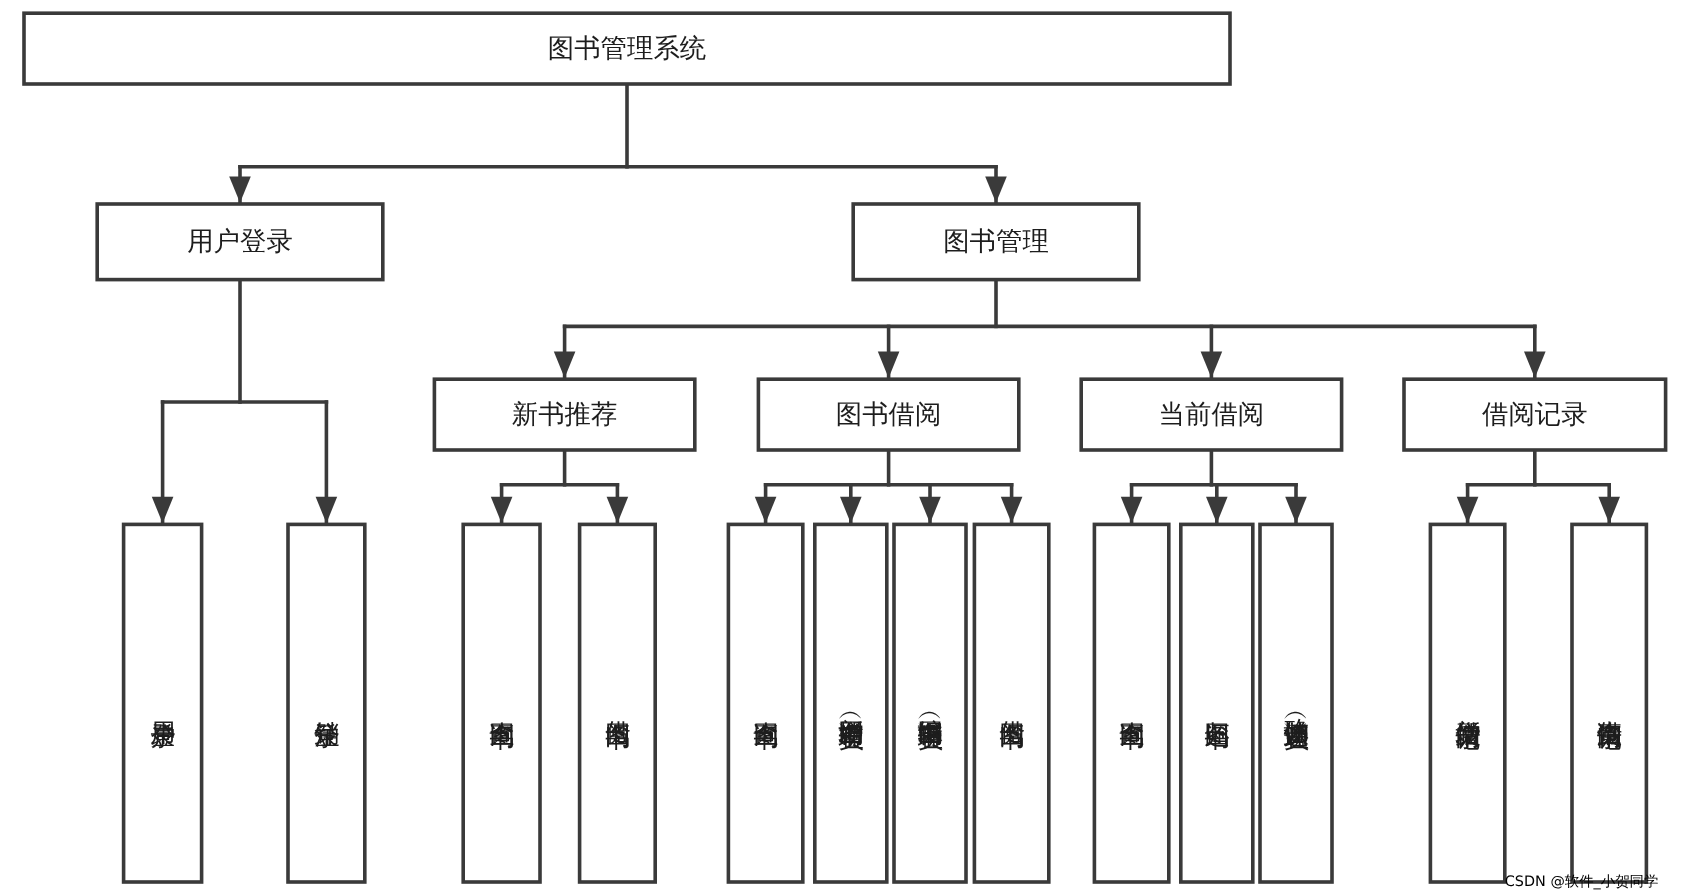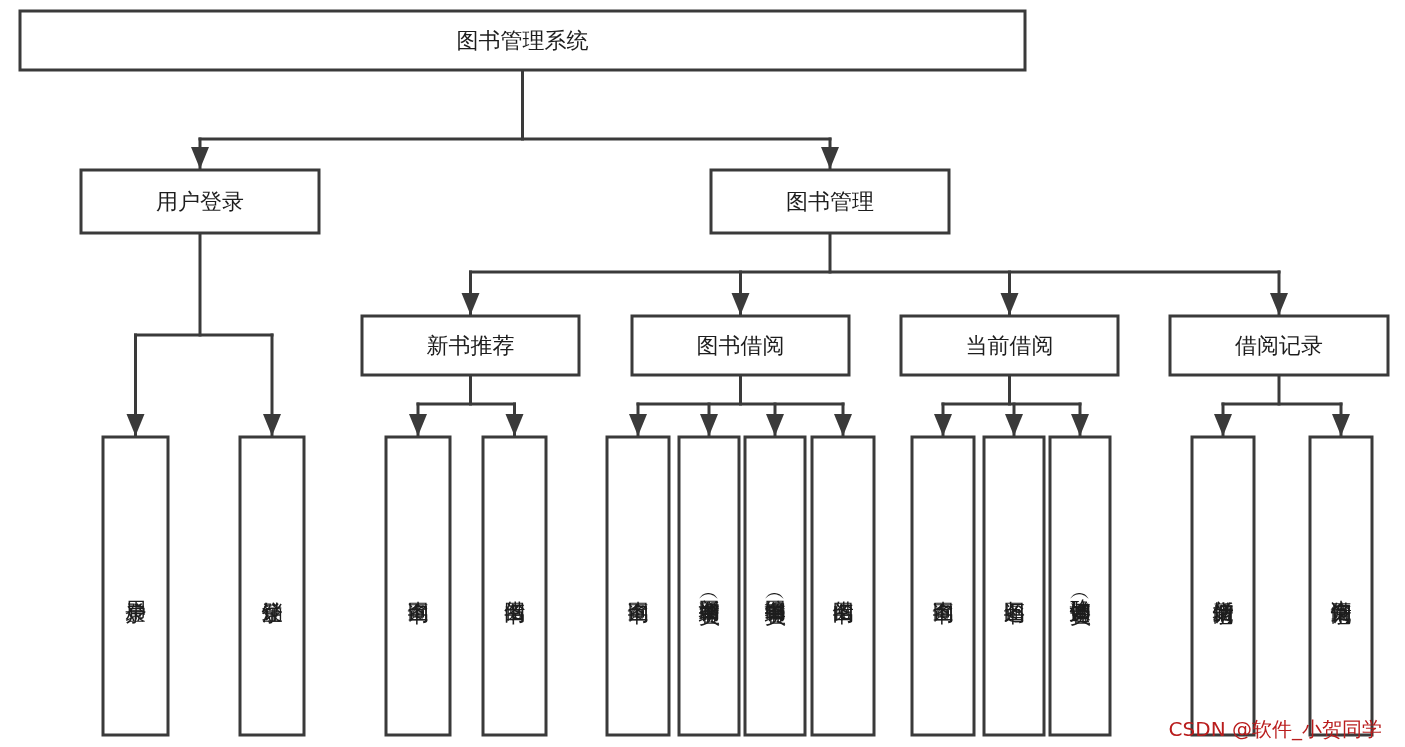--- a/index.html
+++ b/index.html
@@ -56,22 +56,22 @@
     display: flex;
     align-items: center;
     justify-content: center;
     pointer-events: none;
   }
   .watermark {
     position: absolute;
     right: 8px;
     bottom: 4px;
     font-family: "DejaVu Sans", "Liberation Sans", sans-serif;
-    font-size: 20px;
-    color: #b91c1c;
+    font-size: 12px;
+    color: #000000;
     white-space: nowrap;
     text-align: right;
   }
 </style>
 </head>
 <body>
 
 <div id="diagram-root">
   <svg id="diagram-svg" width="1405" height="747" viewBox="0 0 1405 747">
     <g id="connectors-layer">

